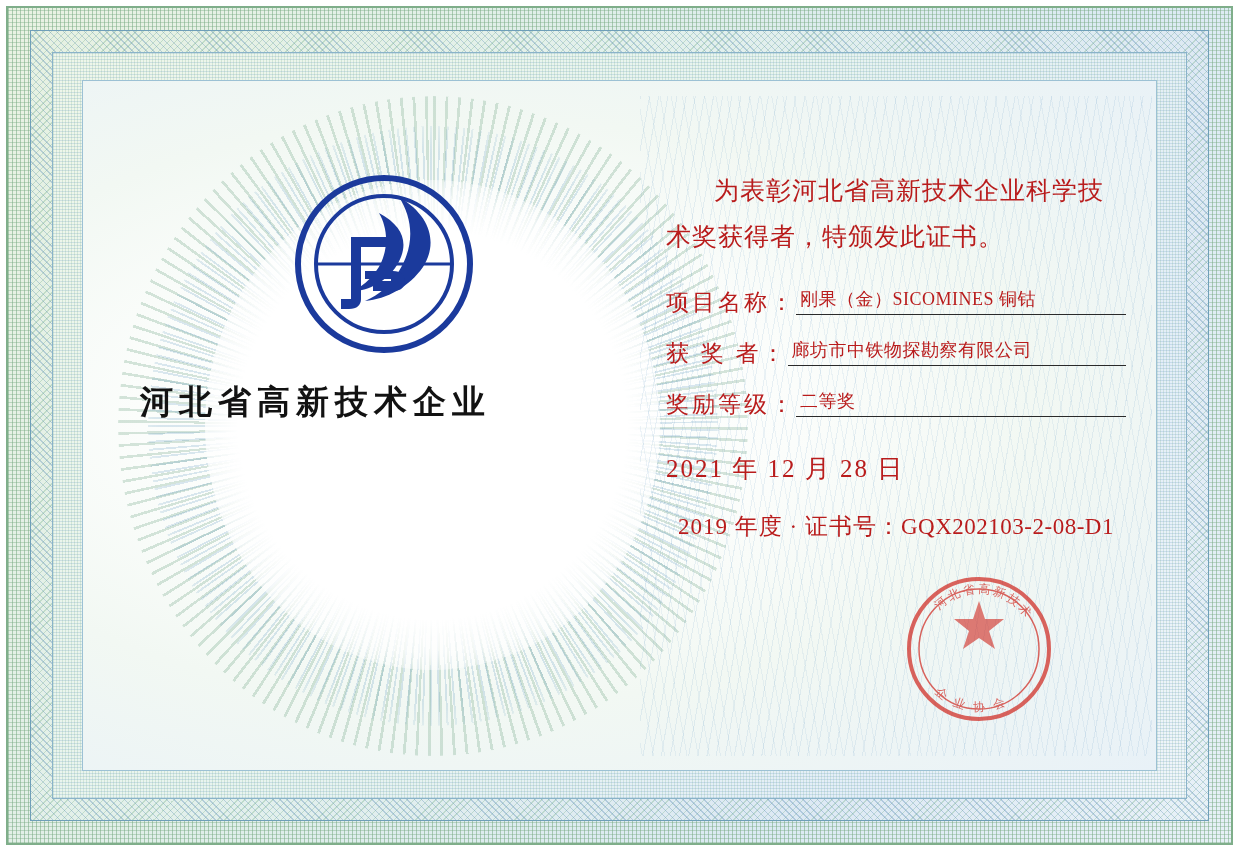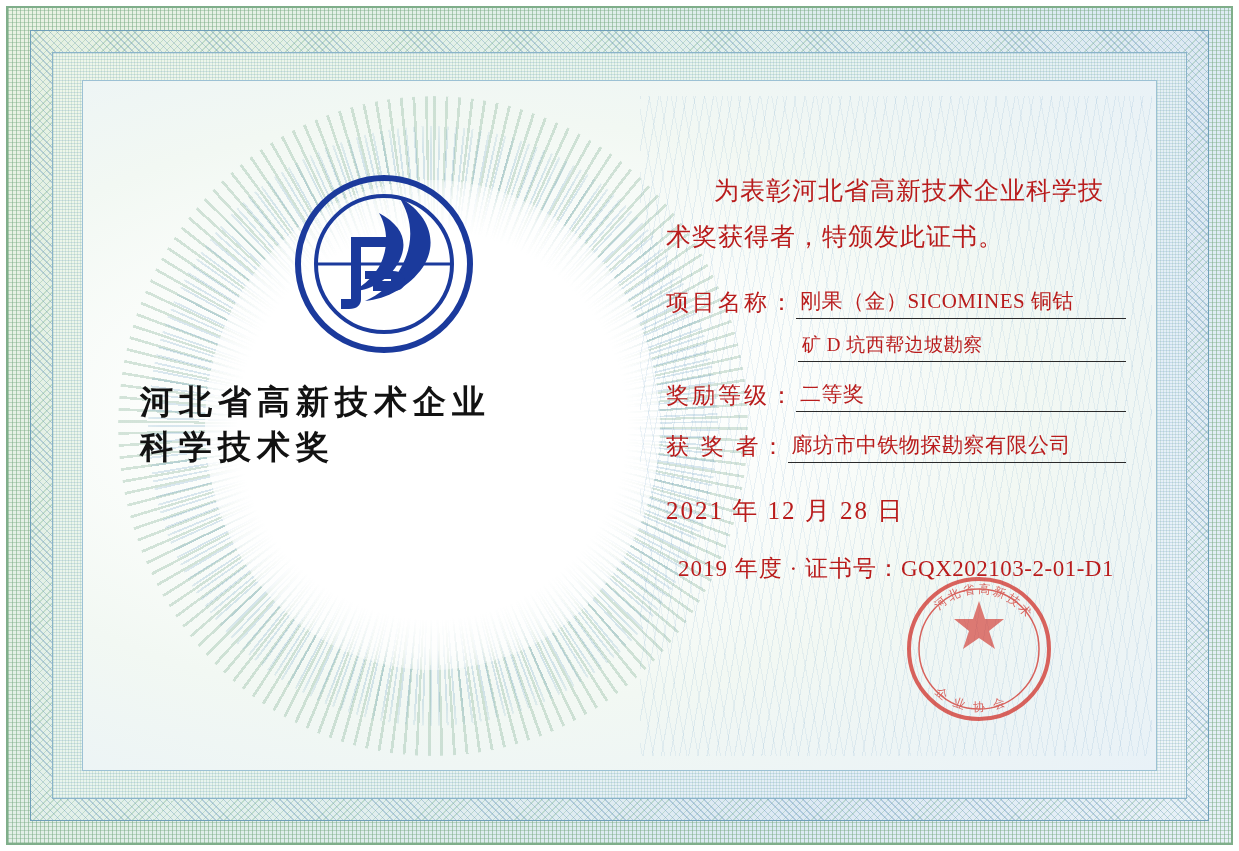--- a/index.html
+++ b/index.html
@@ -157,21 +157,21 @@
   }
   .field-label {
     flex: 0 0 auto;
     font-size: 23px;
     letter-spacing: 3px;
     white-space: nowrap;
     padding-bottom: 2px;
   }
   .field-value {
     flex: 1 1 auto;
-    font-size: 21px;
+    font-size: 18px;
     letter-spacing: 0.5px;
     border-bottom: 1px solid #2a2a2a;
     padding: 0 2px 3px 4px;
     min-height: 22px;
     white-space: nowrap;
     overflow: visible;
   }
   .field-cont {
     display: flex;
     margin: -6px 0 18px 0;
@@ -230,53 +230,48 @@
       <path d="M104 22 C118 44 120 70 104 96 C96 110 84 120 70 126 C92 124 114 112 128 92 C142 70 138 42 104 22 Z" fill="#1b3a9c"></path>
       <path d="M84 38 C92 52 94 70 86 88 C80 100 70 110 58 116 C74 116 92 106 102 90 C114 70 110 52 84 38 Z" fill="#1b3a9c"></path>
       <path d="M56 62 L92 62 L92 72 L56 72 Z" fill="#1b3a9c"></path>
       <path d="M56 62 L66 62 L66 124 C66 130 62 134 54 134 L46 134 L46 124 L56 124 Z" fill="#1b3a9c"></path>
       <path d="M70 96 L98 96 C106 96 110 100 110 106 C110 112 106 116 98 116 L78 116 L78 106 L96 106 L96 104 L70 104 Z" fill="#1b3a9c"></path>
     </svg>
   </div>
 
   <div class="left-titles">
     <div class="title-line1">河北省高新技术企业</div>
-    <div class="title-line2">科学技术奖</div>
   </div>
 
   <div class="right-block">
     <div class="intro">为表彰河北省高新技术企业科学技术奖获得者，特颁发此证书。</div>
 
     <div class="fields">
 
       <div class="field-row">
         <span class="field-label">项目名称：</span>
         <span class="field-value">刚果（金）SICOMINES 铜钴</span>
       </div>
-      <div class="field-cont">
-        <span class="spacer"></span>
-        <span class="field-value">矿 D 坑西帮边坡勘察</span>
+
+
+      <div class="field-row">
+        <span class="field-label">获 奖 者：</span>
+        <span class="field-value">廊坊市中铁物探勘察有限公司</span>
       </div>
-
 
       <div class="field-row">
         <span class="field-label">奖励等级：</span>
         <span class="field-value">二等奖</span>
       </div>
-
-      <div class="field-row">
-        <span class="field-label">获 奖 者：</span>
-        <span class="field-value">廊坊市中铁物探勘察有限公司</span>
-      </div>
     </div>
 
     <div class="date-line">2021 年 12 月 28 日</div>
 
     <div class="cert-no-line">
-      <span>2019 年度 · 证书号：</span><span class="num">GQX202103-2-01-D1</span>
+      <span>2019 年度 · 证书号：</span><span class="num">GQX202103-2-08-D1</span>
     </div>
   </div>
 
   <div class="seal">
     <svg width="148" height="148" viewBox="0 0 148 148" aria-hidden="true">
       <circle cx="74" cy="74" r="70" fill="none" stroke="#d02a22" stroke-width="4"></circle>
       <circle cx="74" cy="74" r="60" fill="none" stroke="#d02a22" stroke-width="1.5"></circle>
       <path d="M74 26 L80 44 L99 44 L84 56 L90 74 L74 63 L58 74 L64 56 L49 44 L68 44 Z" fill="#d02a22" opacity="0.85"></path>
       <g fill="#d02a22" font-family="DejaVu Sans, sans-serif" font-size="12">
         <text x="74" y="18" text-anchor="middle" transform="rotate(-40 74 74)">河</text>

